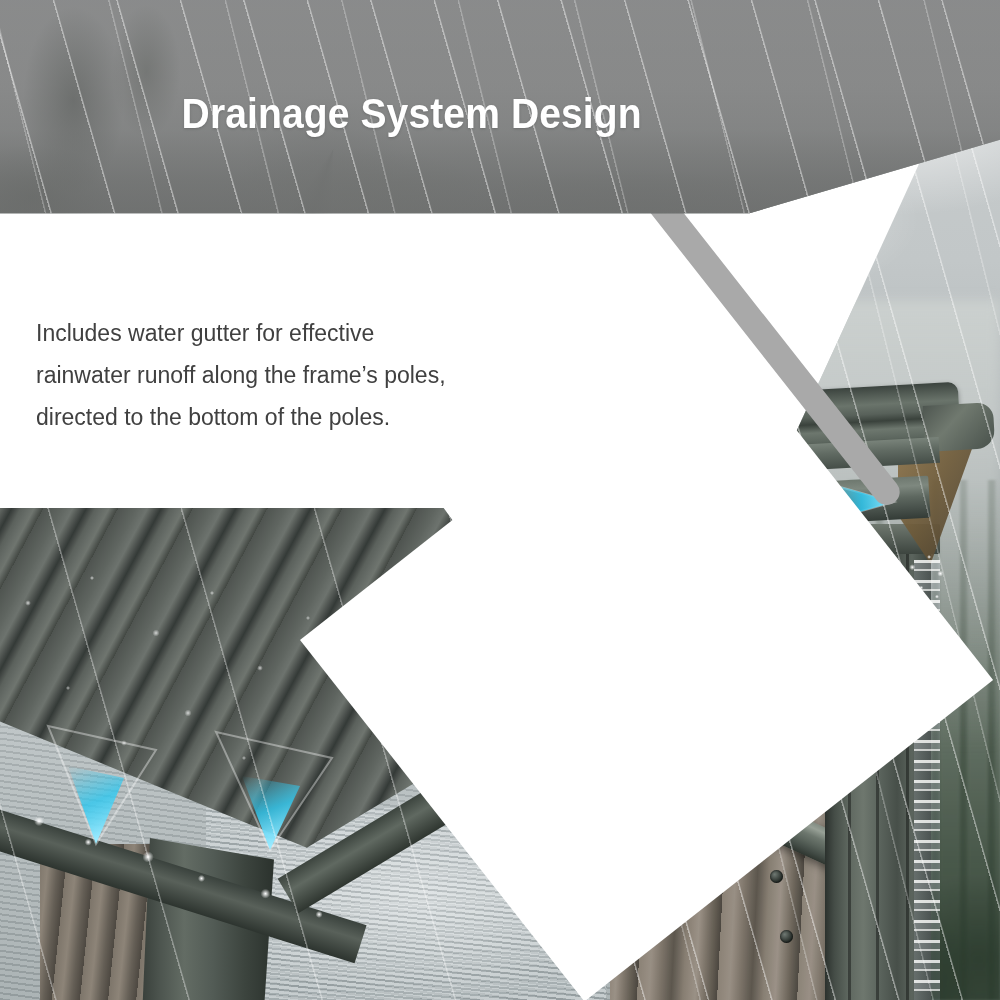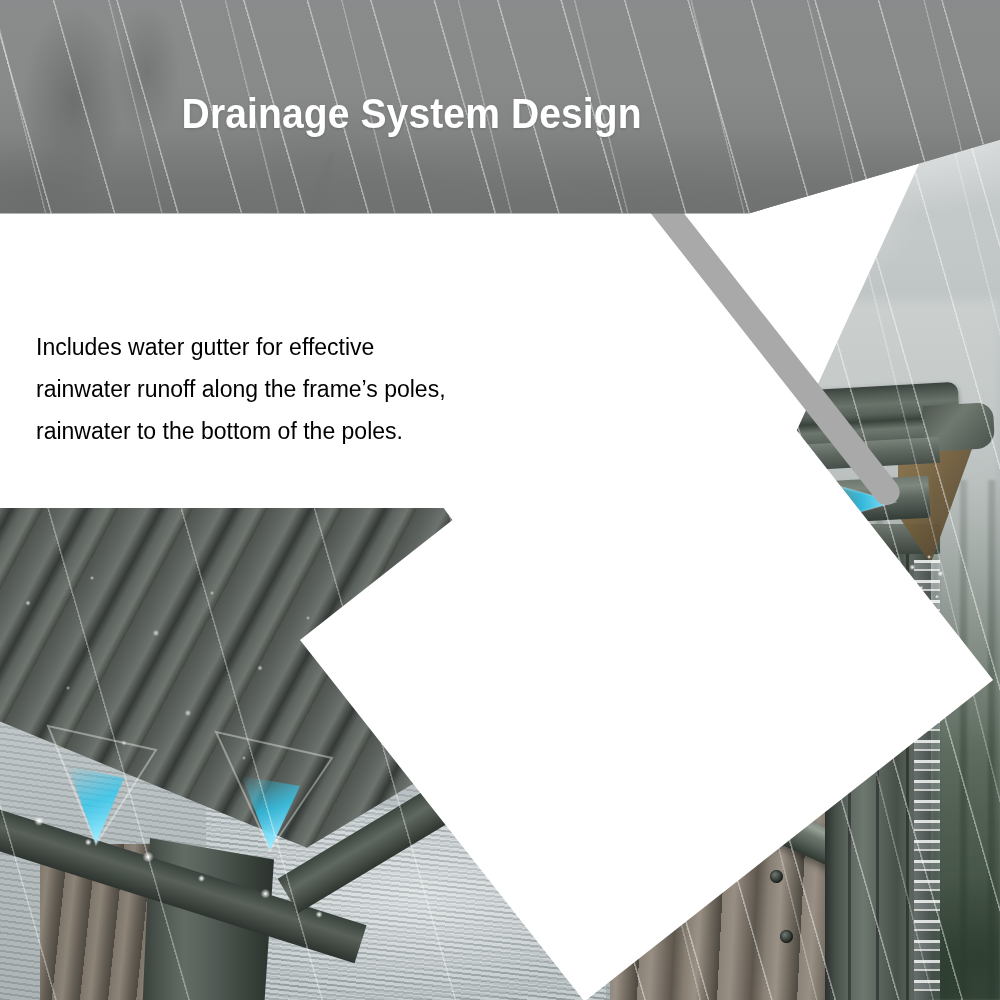--- a/index.html
+++ b/index.html
@@ -85,24 +85,23 @@
     text-shadow: 0 1px 3px rgba(0,0,0,.18);
     white-space: nowrap;
   }
 
   
   .description {
     position: absolute;
     left: 36px;
     top: 312px;
     width: 470px;
-    color: #000000;
+    color: #404040;
     font-size: 23px;
     line-height: 42px;
-    margin-top: 14px;
   }
   .description .line { display: block; white-space: nowrap; }
 
   
   .panel-right {
     position: absolute;
     left: 430px; top: 0;
     width: 570px; height: 1000px;
     overflow: hidden;
     clip-path: polygon(100% 0%, 100% 100%, 18.5% 100%, 99% 0%);
@@ -552,16 +551,16 @@
     <div class="header-photo"></div>
     <div class="header-tint"></div>
     <div class="rain"></div>
   </div>
 
   <h1 class="page-title">Drainage System Design</h1>
 
   <div class="description">
     <span class="line">Includes water gutter for effective</span>
     <span class="line">rainwater runoff along the frame’s poles,</span>
-    <span class="line">rainwater to the bottom of the poles.</span>
+    <span class="line">directed to the bottom of the poles.</span>
   </div>
 
 </div>
 
 </body></html>

